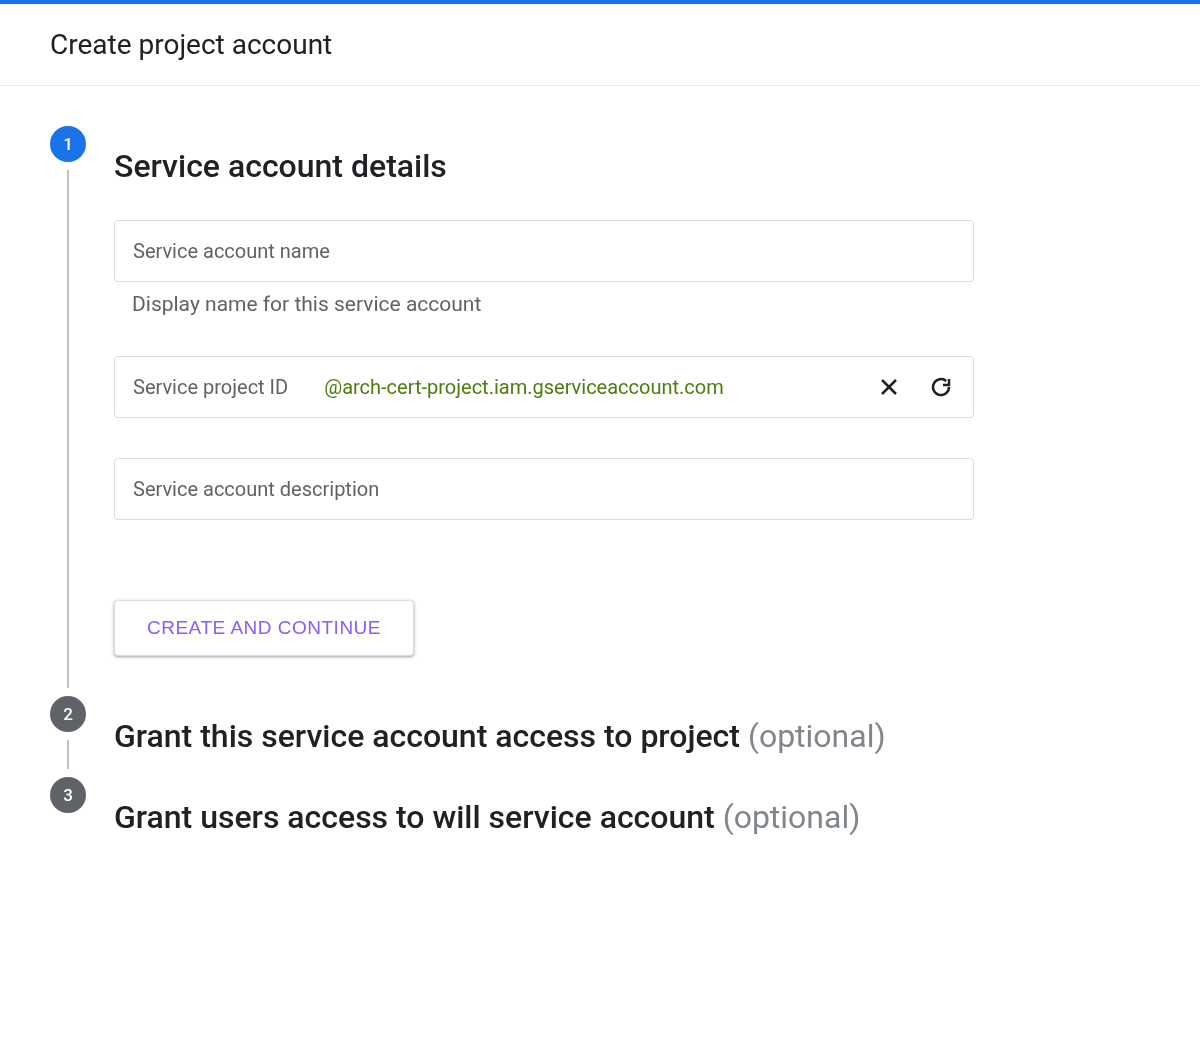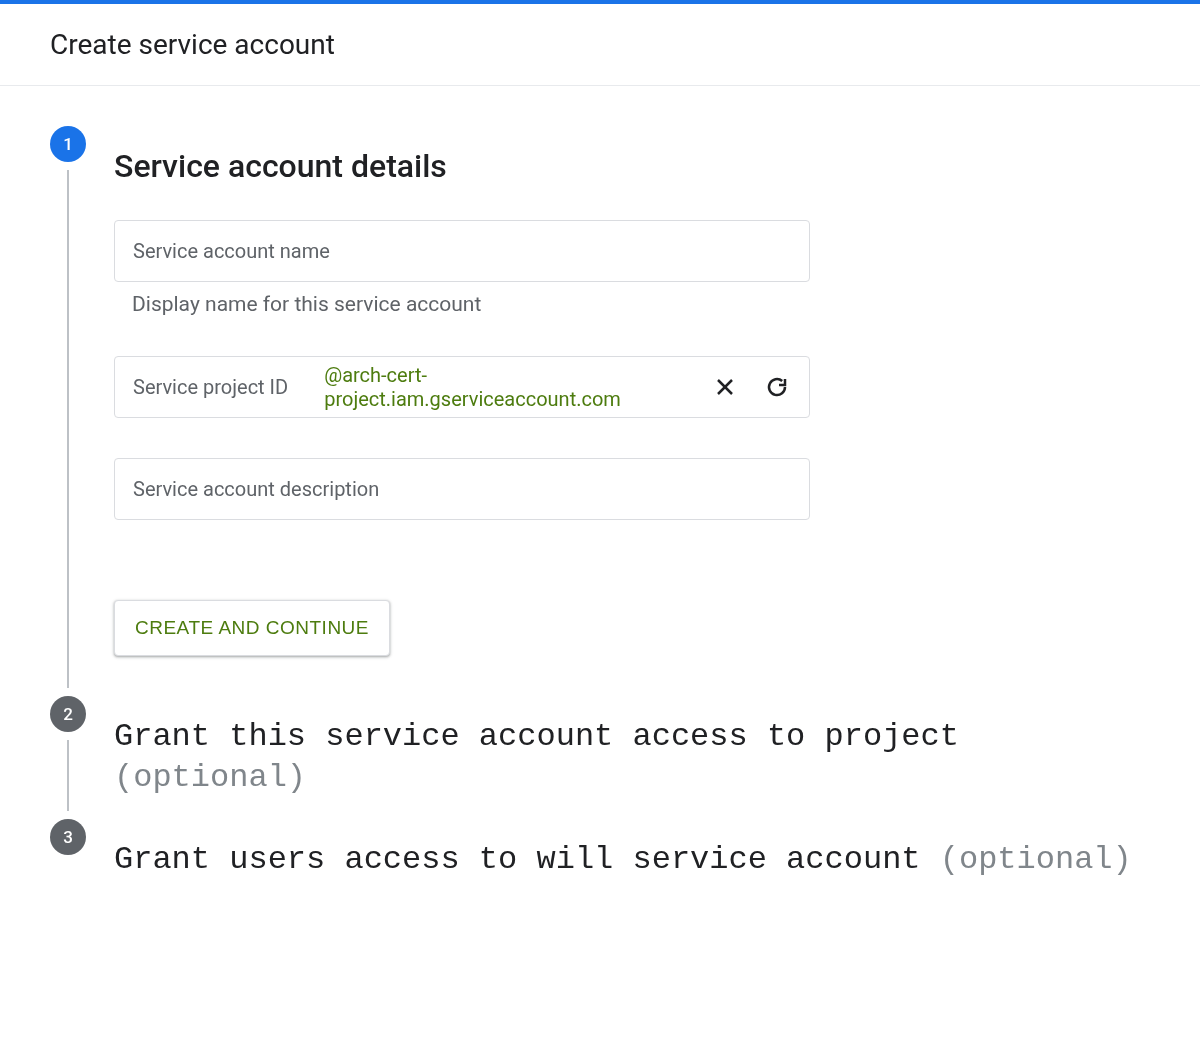--- a/index.html
+++ b/index.html
@@ -74,37 +74,36 @@
     }
     .step-title {
       font-size: 32px;
       font-weight: 500;
       color: #202124;
       margin-bottom: 32px;
       line-height: 1.3;
     }
     .step-title.collapsed {
       margin-bottom: 0;
-      font-family: Liberation Mono, monospace;
     }
     .optional {
       color: #80868b;
       font-weight: 400;
     }
     .form-field {
       margin-bottom: 40px;
     }
     .input-wrapper {
       border: 1px solid #dadce0;
       border-radius: 4px;
       height: 62px;
       display: flex;
       align-items: center;
       padding: 0 18px;
-      width: 696px;
+      width: 860px;
     }
     .input-label {
       font-size: 20px;
       color: #5f6368;
       white-space: nowrap;
     }
     .input-suffix {
       font-size: 20px;
       color: #4d7c0f;
       margin-left: 36px;
@@ -125,25 +124,25 @@
       color: #202124;
     }
     .helper-text {
       font-size: 21px;
       color: #5f6368;
       margin-top: 10px;
       margin-left: 18px;
     }
     .action-button {
       display: inline-block;
-      padding: 16px 20px;
+      padding: 16px 32px;
       background: #fff;
       border: 1px solid #dadce0;
       border-radius: 4px;
-      color: #4d7c0f;
+      color: #8b5cf6;
       font-size: 19px;
       font-weight: 500;
       letter-spacing: 0.5px;
       cursor: pointer;
       box-shadow: 0 1px 2px rgba(60,64,67,0.3), 0 1px 3px 1px rgba(60,64,67,0.15);
       margin-top: 40px;
     }
     .step-2 .step-content {
       padding-bottom: 20px;
     }
@@ -153,21 +152,21 @@
     .short-line {
       height: 28px;
     }
   </style>
 </head>
 <body>
 
 <div class="top-bar"></div>
 
 <div class="header">
-  <h1 class="header-title">Create service account</h1>
+  <h1 class="header-title">Create project account</h1>
 </div>
 
 <div class="content">
 
   <div class="step">
     <div class="step-indicator">
       <div class="step-circle active">
         <span>1</span>
       </div>
       <div class="step-line"></div>

